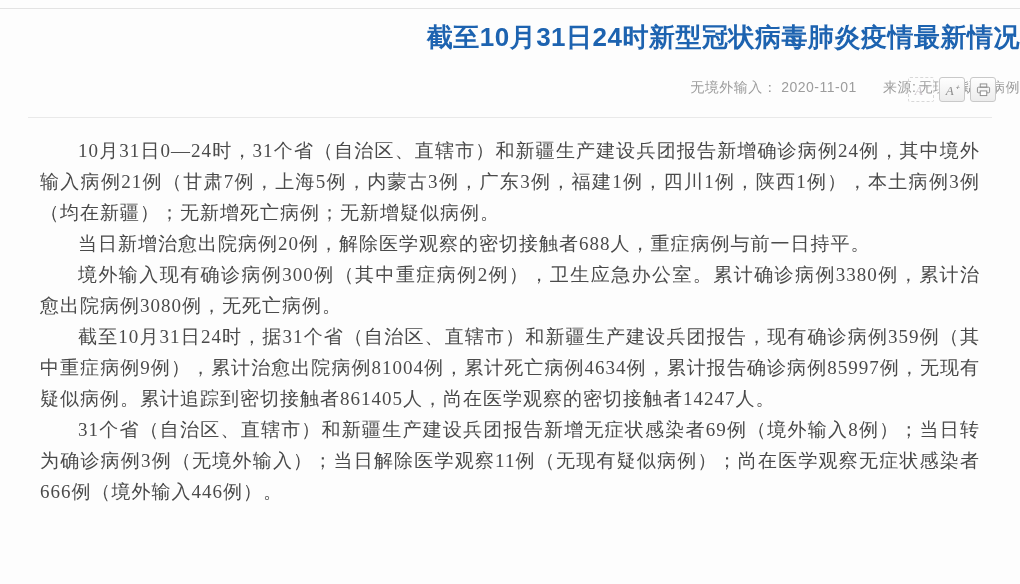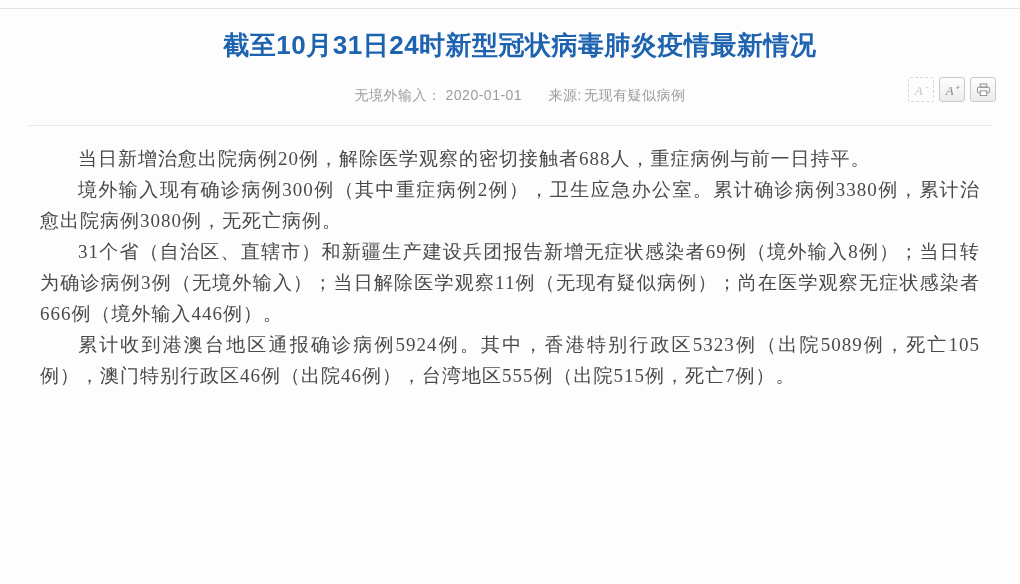--- a/index.html
+++ b/index.html
@@ -18,22 +18,22 @@
     background: #fdfdfd;
   }
   .top-rule {
     position: absolute;
     left: 0; top: 8px;
     width: 1020px;
     height: 1px;
     background: #e3e3e3;
   }
   .header {
-    padding-top: 28px;
-    text-align: center;
+    padding-top: 20px;
+    text-align: right;
     margin-left: 20px;
   }
   .page-title {
     margin: 0;
     font-size: 26px;
     font-weight: bold;
     letter-spacing: 0.5px;
     color: #1d63b0;
     font-family: "Liberation Sans", sans-serif;
   }
@@ -96,21 +96,21 @@
 </style>
 </head>
 <body>
 
 <div class="page">
   <div class="top-rule"></div>
 
   <div class="header">
     <h1 class="page-title">截至10月31日24时新型冠状病毒肺炎疫情最新情况</h1>
     <div class="meta-row">
-      <span class="meta-publish-label">无境外输入：</span><span class="meta-date">2020-01-01</span>
+      <span class="meta-publish-label">无境外输入：</span><span class="meta-date">2020-11-01</span>
       <span class="meta-source-label">来源:</span><span class="meta-source-value">无现有疑似病例</span>
     </div>
   </div>
 
   <div class="toolbar">
     <button class="tool-btn disabled">A⁻</button>
     <button class="tool-btn">A⁺</button>
     <button class="tool-btn">
       <span class="icon">
         <svg width="15" height="14" viewBox="0 0 16 15" xmlns="http://www.w3.org/2000/svg">
@@ -118,18 +118,19 @@
           <rect x="1.5" y="4.5" width="13" height="6" rx="1" fill="none" stroke="#8a8a8a" stroke-width="1"></rect>
           <rect x="4.5" y="8.5" width="7" height="5" fill="#ffffff" stroke="#8a8a8a" stroke-width="1"></rect>
         </svg>
       </span>
     </button>
   </div>
 
   <div class="divider"></div>
 
   <div class="article">
+    <p>10月31日0—24时，31个省（自治区、直辖市）和新疆生产建设兵团报告新增确诊病例24例，其中境外输入病例21例（甘肃7例，上海5例，内蒙古3例，广东3例，福建1例，四川1例，陕西1例），本土病例3例（均在新疆）；无新增死亡病例；无新增疑似病例。</p>
     <p>当日新增治愈出院病例20例，解除医学观察的密切接触者688人，重症病例与前一日持平。</p>
     <p>境外输入现有确诊病例300例（其中重症病例2例），卫生应急办公室。累计确诊病例3380例，累计治愈出院病例3080例，无死亡病例。</p>
+    <p>截至10月31日24时，据31个省（自治区、直辖市）和新疆生产建设兵团报告，现有确诊病例359例（其中重症病例9例），累计治愈出院病例81004例，累计死亡病例4634例，累计报告确诊病例85997例，无现有疑似病例。累计追踪到密切接触者861405人，尚在医学观察的密切接触者14247人。</p>
     <p>31个省（自治区、直辖市）和新疆生产建设兵团报告新增无症状感染者69例（境外输入8例）；当日转为确诊病例3例（无境外输入）；当日解除医学观察11例（无现有疑似病例）；尚在医学观察无症状感染者666例（境外输入446例）。</p>
-    <p>累计收到港澳台地区通报确诊病例5924例。其中，香港特别行政区5323例（出院5089例，死亡105例），澳门特别行政区46例（出院46例），台湾地区555例（出院515例，死亡7例）。</p>
   </div>
 </div>
 
 </body></html>

